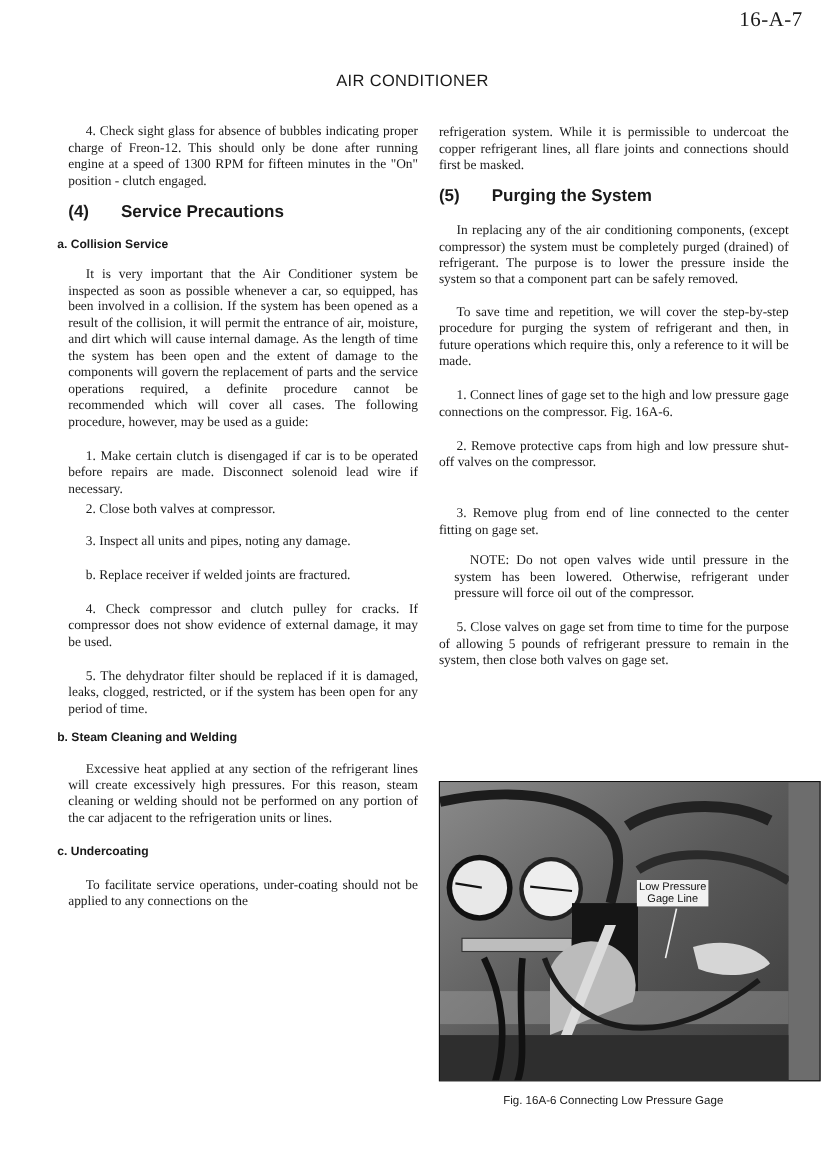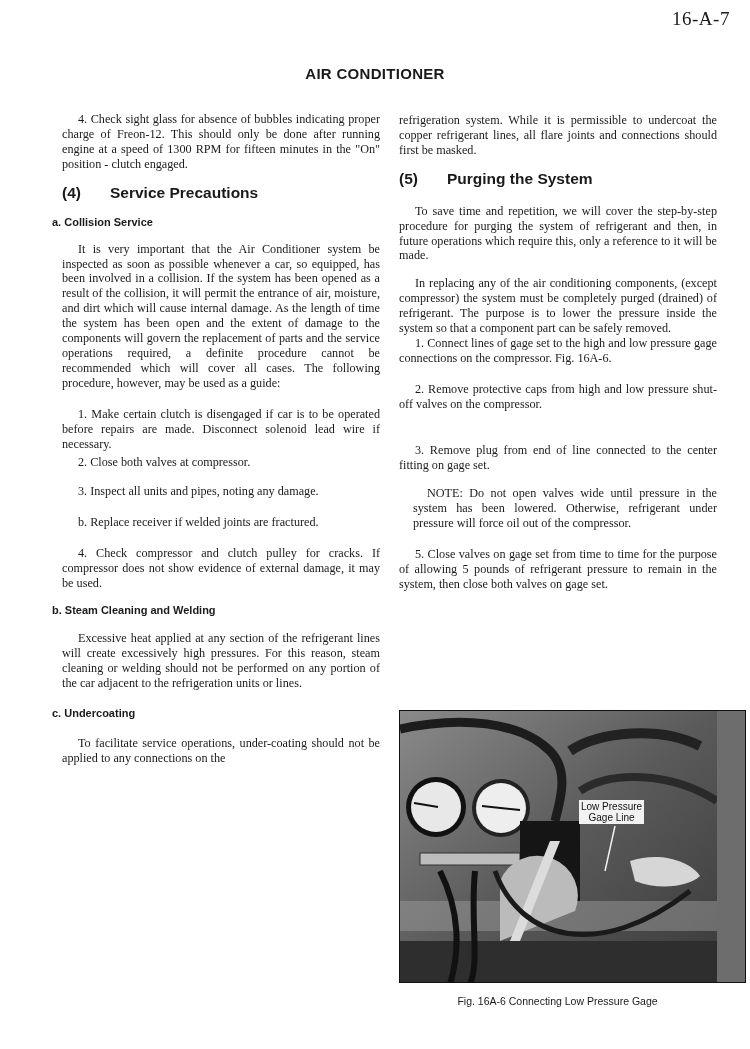--- a/index.html
+++ b/index.html
@@ -24,21 +24,21 @@
       letter-spacing: 0.5px;
     }
     .page-title {
       position: absolute;
       top: 55px;
       left: 0;
       width: 750px;
       text-align: center;
       font-family: "Liberation Sans", "DejaVu Sans", sans-serif;
       font-size: 15px;
-      font-weight: bold;
+      font-weight: normal;
       letter-spacing: 0.3px;
     }
     .col {
       position: absolute;
       top: 112px;
       font-size: 12.2px;
       line-height: 14.9px;
     }
     .col-left { left: 62px; width: 318px; }
     .col-right { left: 399px; width: 318px; top: 113px; }
@@ -121,38 +121,39 @@
 
   <h3 class="sub-head" style="margin-top:12px;margin-left:-10px;">a. Collision Service</h3>
 
   <p class="gap-sm" style="margin-top:13px;">It is very important that the Air Conditioner system be inspected as soon as possible whenever a car, so equipped, has been involved in a collision. If the system has been opened as a result of the collision, it will permit the entrance of air, moisture, and dirt which will cause internal damage. As the length of time the system has been open and the extent of damage to the components will govern the replacement of parts and the service operations required, a definite procedure cannot be recommended which will cover all cases. The following procedure, however, may be used as a guide:</p>
 
   <p class="gap" style="margin-top:16px;">1. Make certain clutch is disengaged if car is to be operated before repairs are made. Disconnect solenoid lead wire if necessary.</p>
   <p class="gap" style="margin-top:4px;">2. Close both valves at compressor.</p>
   <p style="margin-top:14px;">3. Inspect all units and pipes, noting any damage.</p>
   <p style="margin-top:16px;">b. Replace receiver if welded joints are fractured.</p>
   <p style="margin-top:16px;">4. Check compressor and clutch pulley for cracks. If compressor does not show evidence of external damage, it may be used.</p>
+  <p style="margin-top:16px;">5. The dehydrator filter should be replaced if it is damaged, leaks, clogged, restricted, or if the system has been open for any period of time.</p>
 
   <h3 class="sub-head" style="margin-top:12px;margin-left:-10px;">b. Steam Cleaning and Welding</h3>
   <p style="margin-top:14px;">Excessive heat applied at any section of the refrigerant lines will create excessively high pressures. For this reason, steam cleaning or welding should not be performed on any portion of the car adjacent to the refrigeration units or lines.</p>
 
   <h3 class="sub-head" style="margin-top:16px;margin-left:-10px;">c. Undercoating</h3>
   <p style="margin-top:16px;">To facilitate service operations, under-coating should not be applied to any connections on the</p>
 </div>
 
 <div class="col col-right">
   <p style="text-indent:0;">refrigeration system. While it is permissible to undercoat the copper refrigerant lines, all flare joints and connections should first be masked.</p>
 
   <h2 class="section-head" style="margin-top:11px;">
     <span class="num">(5)</span><span>Purging the System</span>
   </h2>
 
+  <p style="margin-top:13px;">In replacing any of the air conditioning components, (except compressor) the system must be completely purged (drained) of refrigerant. The purpose is to lower the pressure inside the system so that a component part can be safely removed.</p>
   <p style="margin-top:15px;">To save time and repetition, we will cover the step-by-step procedure for purging the system of refrigerant and then, in future operations which require this, only a reference to it will be made.</p>
-  <p style="margin-top:13px;">In replacing any of the air conditioning components, (except compressor) the system must be completely purged (drained) of refrigerant. The purpose is to lower the pressure inside the system so that a component part can be safely removed.</p>
-  <p style="">1. Connect lines of gage set to the high and low pressure gage connections on the compressor. Fig. 16A-6.</p>
+  <p style="margin-top:16px;">1. Connect lines of gage set to the high and low pressure gage connections on the compressor. Fig. 16A-6.</p>
   <p style="margin-top:16px;">2. Remove protective caps from high and low pressure shut-off valves on the compressor.</p>
   <p style="margin-top:31px;">3. Remove plug from end of line connected to the center fitting on gage set.</p>
   <p class="note" style="margin-top:14px;">NOTE: Do not open valves wide until pressure in the system has been lowered. Otherwise, refrigerant under pressure will force oil out of the compressor.</p>
   <p style="margin-top:16px;">5. Close valves on gage set from time to time for the purpose of allowing 5 pounds of refrigerant pressure to remain in the system, then close both valves on gage set.</p>
 </div>
 
 <div class="figure">
   <svg width="317" height="273" viewBox="0 0 317 273">
     <defs>
       <linearGradient id="bg" x1="0" y1="0" x2="1" y2="1">

